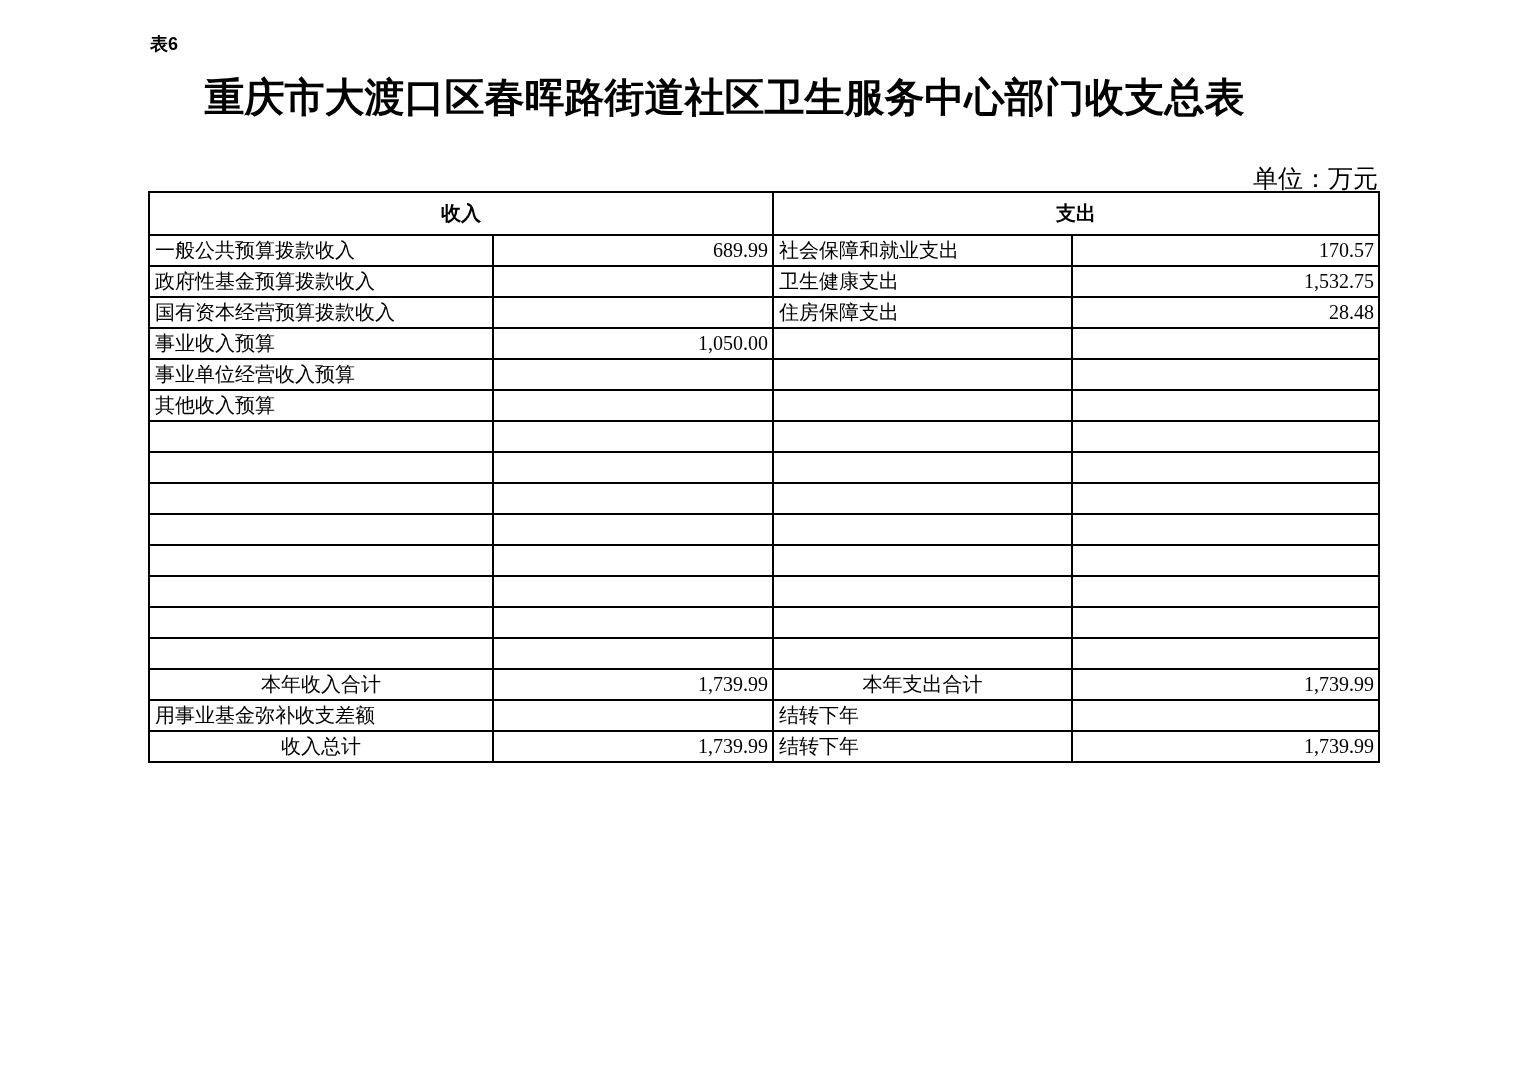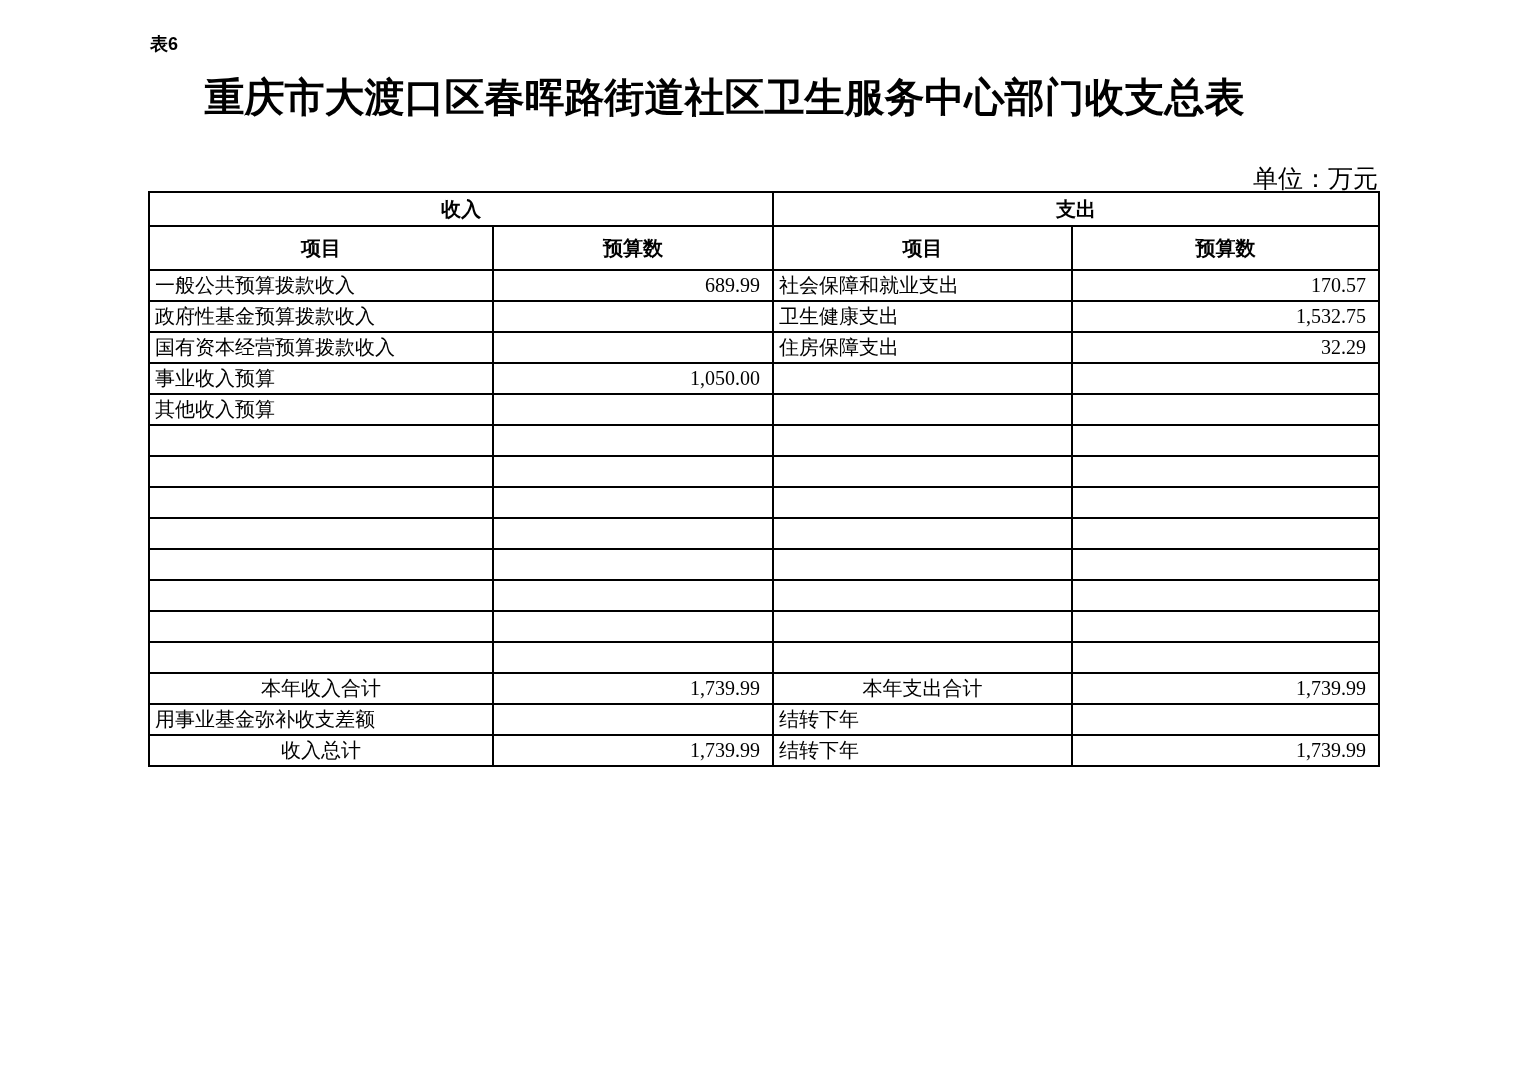--- a/index.html
+++ b/index.html
@@ -27,26 +27,26 @@
   table.budget {
     position: absolute; left: 148px; top: 191px; width: 1230px;
     border-collapse: collapse; table-layout: fixed;
     font-size: 20px;
   }
   table.budget th, table.budget td {
     border: 2px solid #000000;
     overflow: hidden; white-space: nowrap;
   }
   table.budget th { font-weight: bold; text-align: center; }
-  tr.section-row  { height: 34px; margin-left: 40px; }
+  tr.section-row  { height: 43px; margin-left: 40px; }
   tr.colhead-row  { height: 44px; }
   tbody tr        { height: 31px; }
   td.item { text-align: left; padding-left: 5px; }
   td.item.center { text-align: center; padding-left: 0; margin-top: 29px; }
-  td.num  { text-align: right; padding-right: 12px; }
+  td.num  { text-align: right; padding-right: 4px; }
 </style>
 </head>
 <body>
 
 <div class="table-tag">表6</div>
 
 <div class="doc-title">重庆市大渡口区春晖路街道社区卫生服务中心部门收支总表</div>
 
 <div class="unit-label">单位：万元</div>
 
@@ -55,49 +55,49 @@
     <col style="width:344px">
     <col style="width:280px">
     <col style="width:299px">
     <col style="width:307px">
   </colgroup>
   <thead>
     <tr class="section-row">
       <th colspan="2">收入</th>
       <th colspan="2">支出</th>
     </tr>
-    <tr class="colhead-row">
-      <th>项目</th>
-      <th>预算数</th>
-      <th>项目</th>
-      <th>预算数</th>
-    </tr>
   </thead>
   <tbody id="budget-body">
       <tr>
         <td class="item">一般公共预算拨款收入</td>
         <td class="num">689.99</td>
         <td class="item">社会保障和就业支出</td>
         <td class="num">170.57</td>
       </tr>
       <tr>
         <td class="item">政府性基金预算拨款收入</td>
         <td class="num"></td>
         <td class="item">卫生健康支出</td>
         <td class="num">1,532.75</td>
       </tr>
       <tr>
         <td class="item">国有资本经营预算拨款收入</td>
         <td class="num"></td>
         <td class="item">住房保障支出</td>
-        <td class="num">32.29</td>
+        <td class="num">28.48</td>
       </tr>
       <tr>
         <td class="item">事业收入预算</td>
         <td class="num">1,050.00</td>
+        <td class="item"></td>
+        <td class="num"></td>
+      </tr>
+      <tr>
+        <td class="item">事业单位经营收入预算</td>
+        <td class="num"></td>
         <td class="item"></td>
         <td class="num"></td>
       </tr>
       <tr>
         <td class="item">其他收入预算</td>
         <td class="num"></td>
         <td class="item"></td>
         <td class="num"></td>
       </tr>
       <tr>

